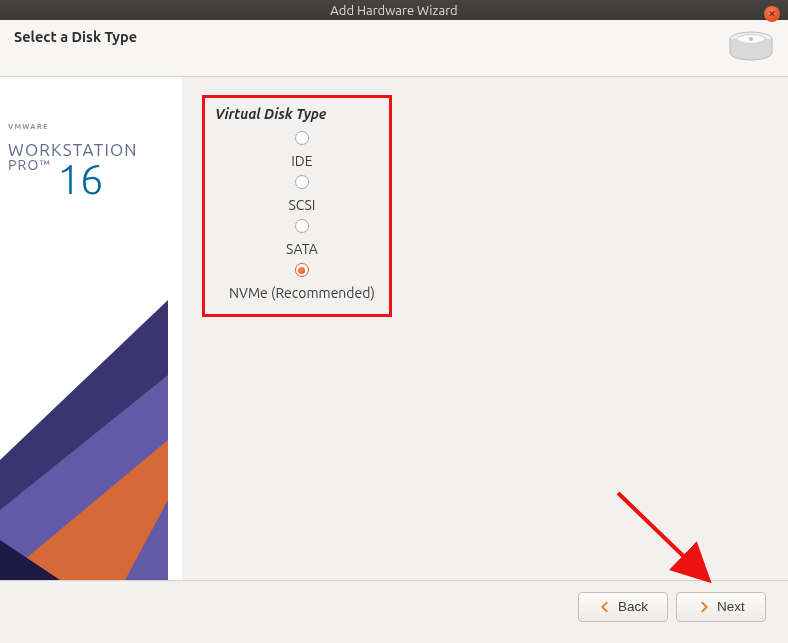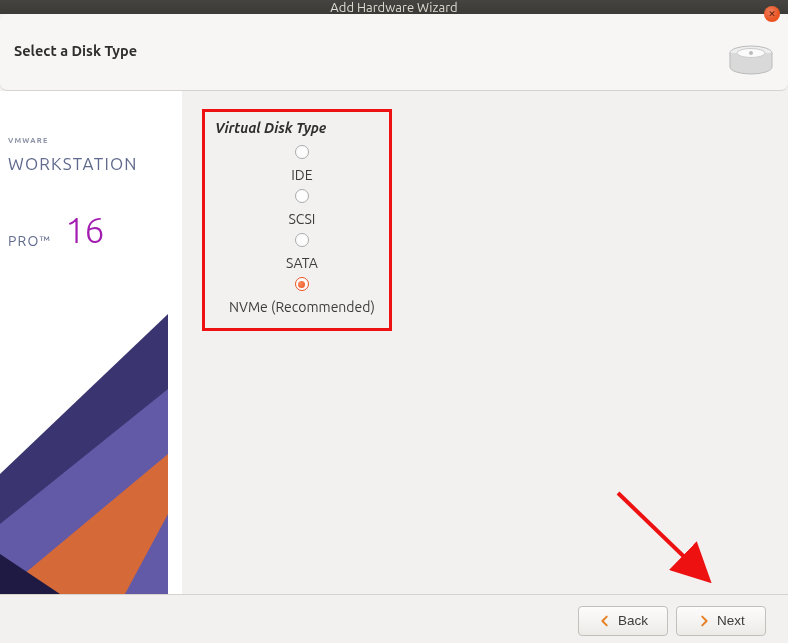--- a/index.html
+++ b/index.html
@@ -7,21 +7,21 @@
     font-family: "Ubuntu", "Segoe UI", sans-serif;
     font-size: 14px;
     background: #f2f1f0;
     color: #3c3c3c;
     width: 788px;
     height: 643px;
     overflow: hidden;
     position: relative;
   }
   .titlebar {
-    height: 14px;
+    height: 20px;
     background: linear-gradient(to bottom, #464440, #3b3a36);
     color: #dfdbd2;
     display: flex;
     align-items: center;
     justify-content: center;
     position: relative;
     font-size: 13px;
   }
   .titlebar .close-btn {
     position: absolute;
@@ -33,26 +33,25 @@
     background: radial-gradient(circle at 40% 35%, #f08060, #e95420 60%);
     display: flex;
     align-items: center;
     justify-content: center;
     font-size: 9px;
     color: #5a1f08;
     cursor: pointer;
   }
   .header-area {
     background: #f7f6f5;
-    padding: 28px 14px 12px 14px;
+    padding: 8px 14px 12px 14px;
     border-bottom: 1px solid #d6d3cf;
     display: flex;
     justify-content: space-between;
     align-items: flex-start;
-    border-radius: 7px;
   }
   .header-text h2 {
     font-size: 14.5px;
     font-weight: bold;
     color: #2e2e2e;
     margin-bottom: 6px;
   }
   .header-text p {
     font-size: 13.5px;
     color: #4a4a4a;
@@ -76,23 +75,23 @@
   }
   .brand {
     position: absolute;
     top: 46px;
     left: 8px;
     color: #aab;
     line-height: 1;
   }
   .brand .small { font-size: 7.5px; letter-spacing: 1.2px; color: #8a8fa4; font-weight:600;}
   .brand .ws { font-size: 17px; letter-spacing: 1.2px; color: #606a8c; font-weight:400; margin-top:10px;}
-  .brand .prorow { display:flex; align-items:flex-end; gap:14px;margin-top:40px;}
+  .brand .prorow { display:flex; align-items:flex-start; gap:6px;}
   .brand .pro { font-size: 14px; letter-spacing: 1.2px; color: #606a8c; font-weight:400;}
-  .brand .num { font-size: 36px; color: #a21caf; font-weight: 300; letter-spacing:-1px;}
+  .brand .num { font-size: 42px; color: #0369a1; font-weight: 300; letter-spacing:-1px;}
   .sidebar svg.bgshape { position:absolute; bottom:0; left:0; width:168px; height:340px;}
   .content {
     flex: 1;
     padding: 18px 20px;
     background: #f2f1f0;
     position: relative;
   }
   .highlight-box {
     border: 3px solid #e11;
     padding: 8px 14px 10px 10px;

